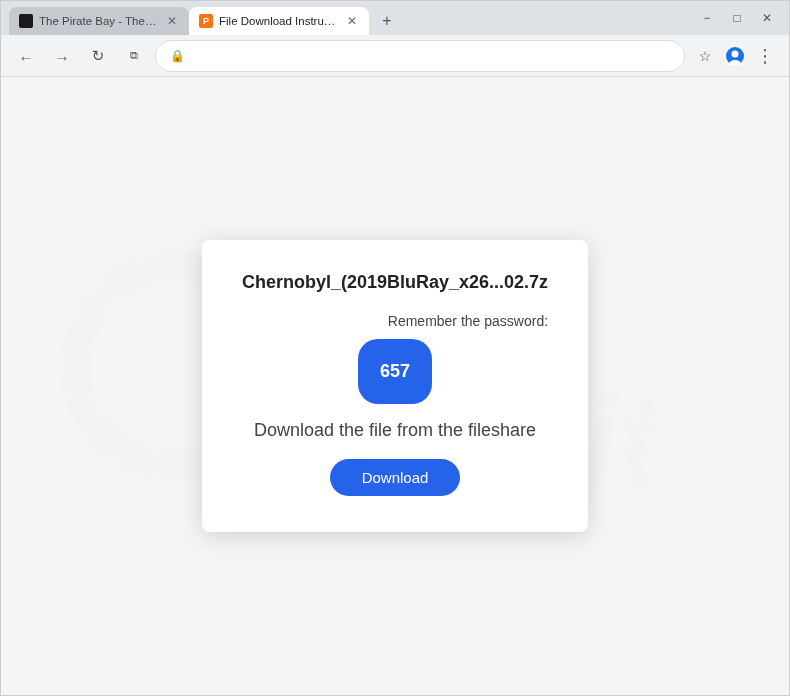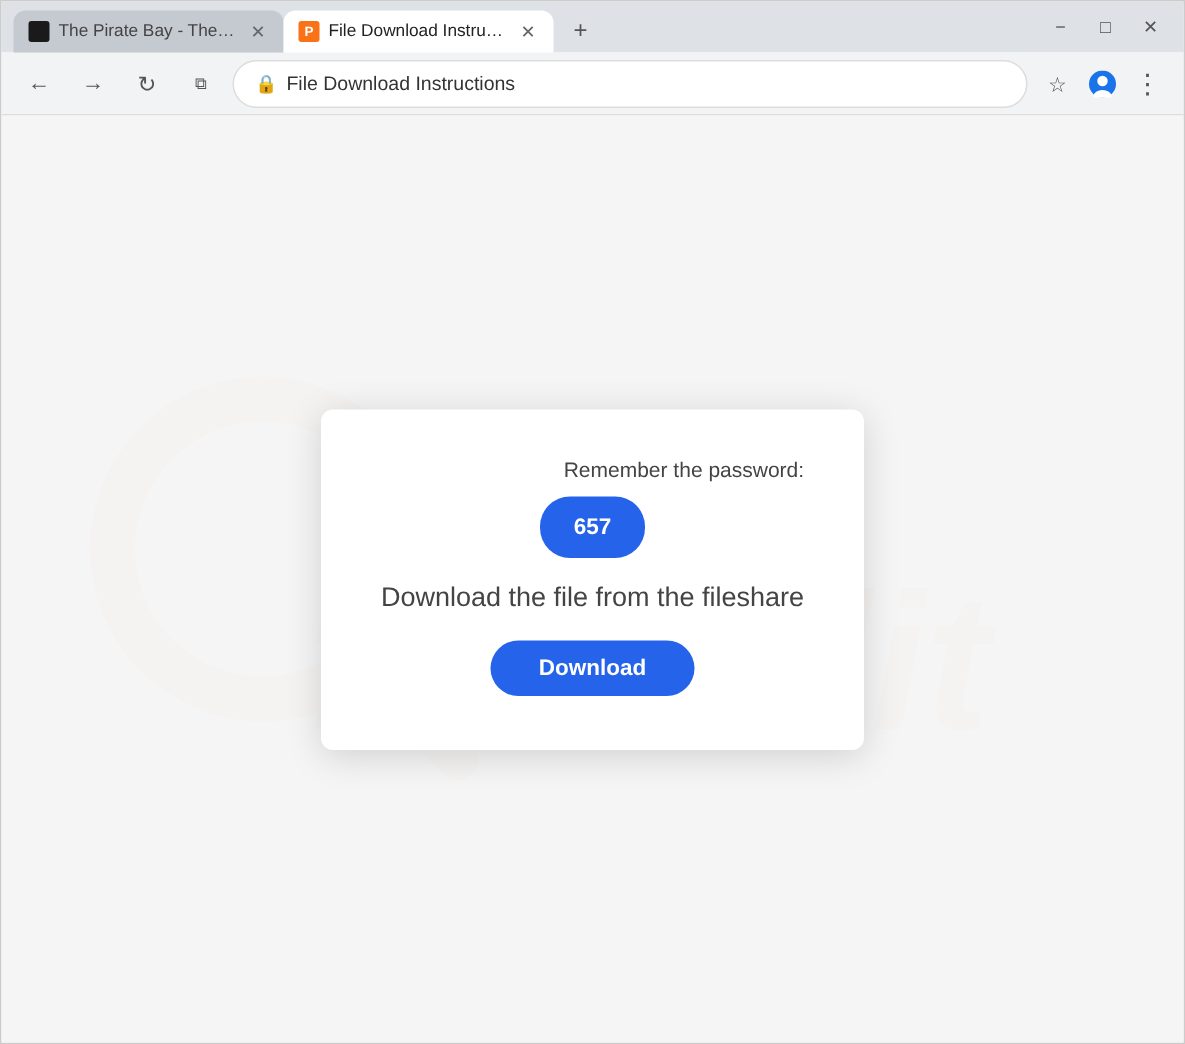--- a/index.html
+++ b/index.html
@@ -213,37 +213,37 @@
     .modal-remember {
       font-size: 14px;
       color: #444;
       margin-bottom: 10px;
       text-align: right;
     }
     .password-badge {
       display: inline-block;
       background: #2563eb;
       color: #fff;
-      font-size: 15px;
+      font-size: 18px;
       font-weight: 600;
       border-radius: 20px;
-      padding: 12px 22px;
+      padding: 22px 22px;
       margin-bottom: 16px;
     }
     .modal-instruction {
       font-size: 18px;
       color: #444;
       margin-bottom: 18px;
     }
     .download-btn {
       display: inline-block;
       background: #2563eb;
       color: #fff;
       font-size: 15px;
-      font-weight: 700;
+      font-weight: 400;
       border-radius: 20px;
       padding: 10px 32px;
       border: none;
       cursor: pointer;
       text-decoration: none;
     }
 
     
     .fav-pirate {
       width: 14px; height: 14px;
@@ -293,21 +293,20 @@
     </div>
   </div>
 
   <div class="nav-bar">
     <button class="nav-btn">←</button>
     <button class="nav-btn">→</button>
     <button class="nav-btn">↻</button>
     <button class="nav-btn" style="font-size:11px;">⧉</button>
     <div class="address-bar">
       <span class="address-bar-icon">🔒</span>
-      <span class="address-text">File Download Instructions</span>
     </div>
     <div class="nav-right-icons">
       <button class="nav-icon-btn">☆</button>
       <button class="nav-icon-btn">
         <svg width="18" height="18" viewBox="0 0 18 18">
           <circle cx="9" cy="9" r="9" fill="#1a73e8"></circle>
           <circle cx="9" cy="7" r="3.5" fill="#fff"></circle>
           <ellipse cx="9" cy="17" rx="6" ry="4" fill="#fff"></ellipse>
         </svg>
       </button>
@@ -321,20 +320,21 @@
       <svg viewBox="0 0 700 400" width="700" height="400" xmlns="http://www.w3.org/2000/svg">
 
         <circle cx="130" cy="180" r="100" fill="none" stroke="#f97316" stroke-width="30" opacity="0.18"></circle>
         <line x1="200" y1="255" x2="260" y2="320" stroke="#f97316" stroke-width="28" stroke-linecap="round" opacity="0.18"></line>
 
         <text x="160" y="300" font-size="130" font-weight="900" font-style="italic" fill="#f97316" opacity="0.18" font-family="Arial">fish.clit</text>
       </svg>
     </div>
 
     <div class="modal-card">
+      <div class="modal-filename">Chernobyl_(2019BluRay_x26...02.7z</div>
       <div class="modal-remember">Remember the password:</div>
       <div class="password-badge">657</div>
       <div class="modal-instruction">Download the file from the fileshare</div>
       <button class="download-btn">Download</button>
     </div>
 
   </div>
 
 </div>
 

